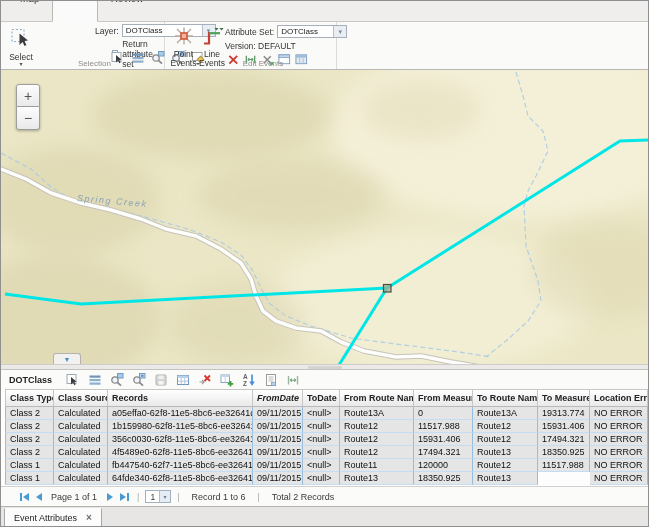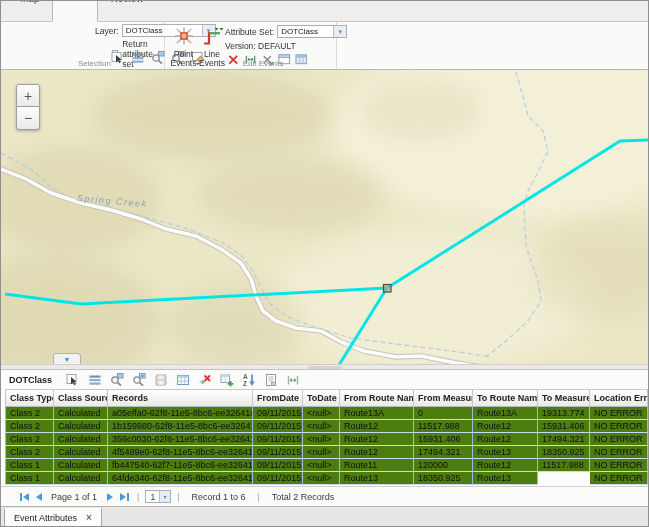--- a/index.html
+++ b/index.html
@@ -67,21 +67,21 @@
   .panel{position:absolute;left:0;top:369px;width:100%;height:136px;background:#fdfdfd;}
   .panel-toolbar{position:absolute;left:0;top:0;width:100%;height:19px;display:flex;align-items:center;padding-left:8px;background:#fbfbfa;}
   .panel-title{font-size:9px;font-weight:bold;color:#222;margin-right:14px;}
   .panel-toolbar .tool-icon{width:14px;height:14px;margin-right:8px;}
   .grid{position:absolute;left:4px;top:19px;font-size:9px;}
   .grid-row{display:flex;}
   .grid-cell{padding:0 0 0 4px;white-space:nowrap;overflow:hidden;flex:none;}
   .grid-header .grid-cell{height:18px;line-height:17px;font-weight:bold;color:#222;
       background:linear-gradient(#ffffff,#e9e9e9);border-top:1px solid #c6c6c6;border-right:1px solid #c6c6c6;border-bottom:1px solid #b9b9b9;}
   .grid-header .grid-cell:first-child{border-left:1px solid #c6c6c6;}
-  .data-row .grid-cell{height:13px;line-height:12px;background:#4d7c0f;color:#101010;
+  .data-row .grid-cell{height:13px;line-height:12px;background:#e5e5e5;color:#101010;
       border-right:1px solid #96bcde;border-bottom:1px solid #c5ddf3;}
   .data-row .grid-cell:first-child{border-left:1px solid #96bcde;}
 
   .pager{position:absolute;left:0;top:116px;width:100%;height:20px;background:#fbfbfa;border-top:1px solid #d2d0cd;
          display:flex;align-items:center;padding-left:16px;font-size:9px;color:#3a3a3a;}
   .pager .pbtn{width:14px;height:12px;display:flex;align-items:center;justify-content:center;}
   .pager .ptext{margin:0 6px;white-space:nowrap;}
   .pager .psep{color:#a9a9a9;margin:0 6px;}
   .pspin{display:inline-flex;align-items:center;height:13px;background:#fff;border:1px solid #9fb2c4;}
   .pspin .pnum{font-size:8.5px;padding:0 4px;}
@@ -101,20 +101,30 @@
 
   <div class="ribbon">
     <div class="tabbar">
         <div class="rtab">Map</div>
         <div class="rtab active">Edit</div>
         <div class="rtab">Review</div>
       </div>
     <div class="ribbon-body">
 
       <div class="rgroup g-selection">
+        <div class="bigbtn btn-select">
+          <span>
+            <svg width="22" height="22" viewBox="0 0 22 22">
+              <rect x="2" y="2.5" width="12" height="12" fill="none" stroke="#8fb2cf" stroke-width="1.2" stroke-dasharray="2 2"></rect>
+              <path d="M9.5 6.5 L9.5 18 L12.6 14.9 L14.5 19 L16.4 18 L14.6 14 L18 13.4 Z" fill="#3c3c3c"></path>
+            </svg>
+          </span>
+          <span class="blabel">Select</span>
+          <span class="caret">▾</span>
+        </div>
         <div class="sel-right">
           <div class="row-layer">
             <span class="lab">Layer:</span>
             <span class="dropdown dd-layer">
               <span class="dd-text">DOTClass</span>
               <span class="dd-btn">▾</span>
             </span>
           </div>
           <div class="row-chk">
             <span class="chk"></span>
@@ -373,21 +383,21 @@
             </svg>
           </span>
         </span>
     </div>
 
     <div class="grid">
         <div class="grid-row grid-header">
           <div class="grid-cell" style="width: 49px;">Class Type</div>
           <div class="grid-cell" style="width: 54px;">Class Source</div>
           <div class="grid-cell" style="width: 145px;">Records</div>
-          <div class="grid-cell" style="width: 50px;">FromDate</div>
+          <div class="grid-cell" style="width: 50px; font-style: italic;">FromDate</div>
           <div class="grid-cell" style="width: 37px;">ToDate</div>
           <div class="grid-cell" style="width: 74px;">From Route Name</div>
           <div class="grid-cell" style="width: 59px;">From Measure</div>
           <div class="grid-cell" style="width: 65px;">To Route Name</div>
           <div class="grid-cell" style="width: 52px;">To Measure</div>
           <div class="grid-cell" style="width: 58px;">Location Error</div>
         </div>
         <div class="grid-row data-row">
           <div class="grid-cell" style="width: 49px;">Class 2</div>
           <div class="grid-cell" style="width: 54px;">Calculated</div>

